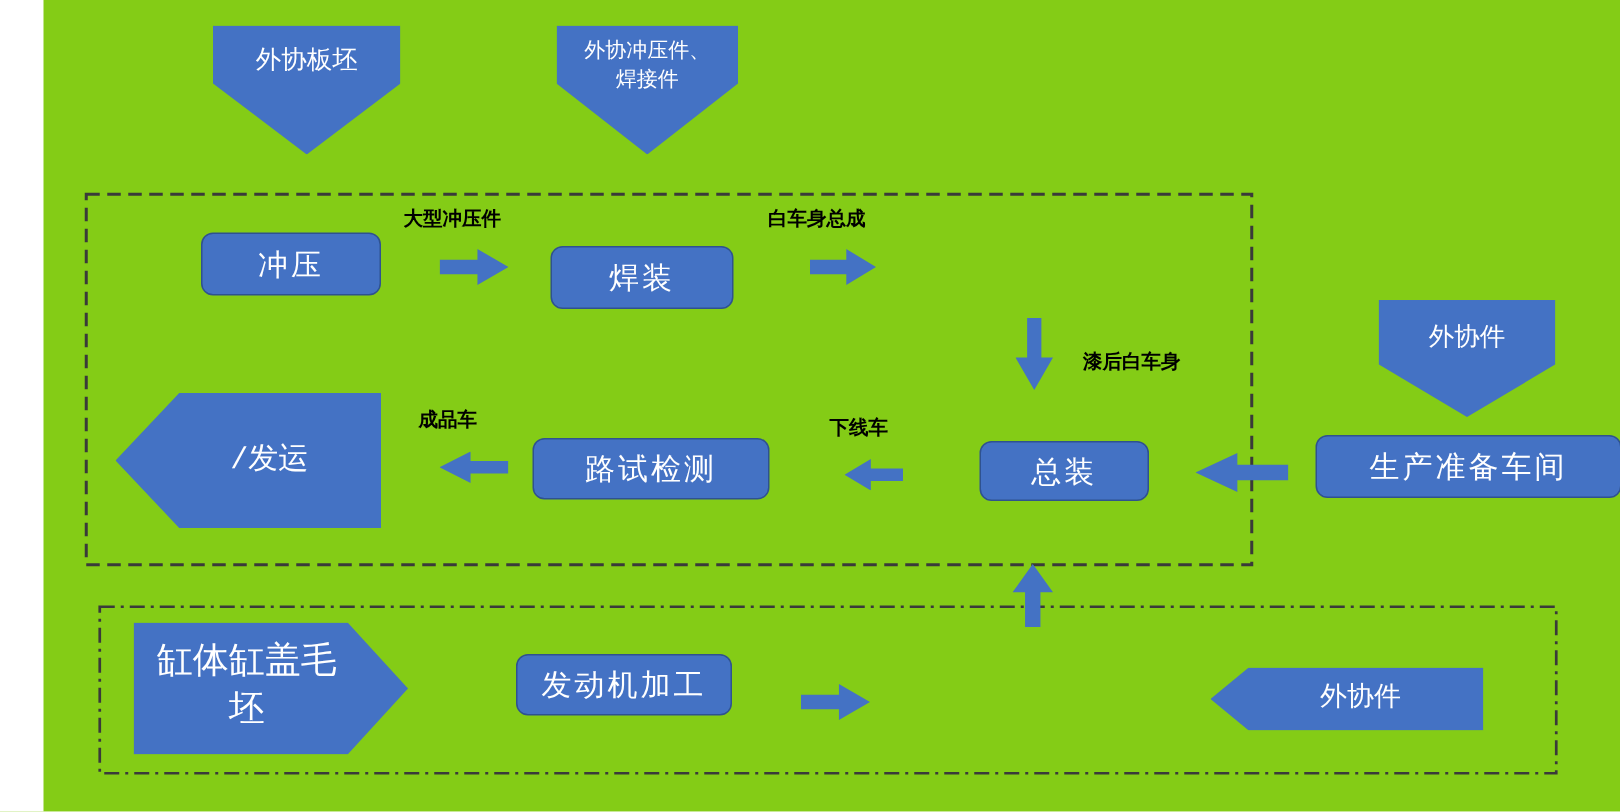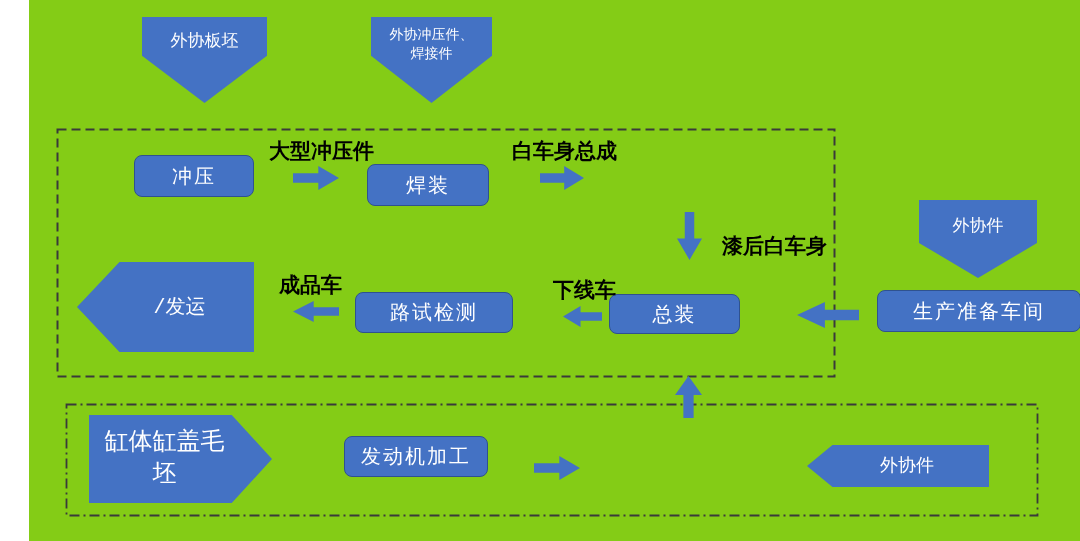--- a/index.html
+++ b/index.html
@@ -25,21 +25,21 @@
   .pent-left-lg{clip-path:polygon(0 50%,24% 0,100% 0,100% 100%,24% 100%);justify-content:center;}
   .pent-left-sm{clip-path:polygon(0 50%,14% 0,100% 0,100% 100%,14% 100%);justify-content:center;}
   .pent-right{clip-path:polygon(0 0,78% 0,100% 50%,78% 100%,0 100%);justify-content:center;}
   
   .arrow{position:absolute;background:#4472C4;}
   .arrow-right{clip-path:polygon(0 30%,55% 30%,55% 0,100% 50%,55% 100%,55% 70%,0 70%);}
   .arrow-left{clip-path:polygon(100% 30%,45% 30%,45% 0,0 50%,45% 100%,45% 70%,100% 70%);}
   .arrow-down{clip-path:polygon(31% 0,69% 0,69% 55%,100% 55%,50% 100%,0 55%,31% 55%);}
   .arrow-up{clip-path:polygon(50% 0,100% 45%,69% 45%,69% 100%,31% 100%,31% 45%,0 45%);}
   
-  .flow-label{position:absolute;color:#000;font-weight:bold;font-size:21px;white-space:nowrap;}
+  .flow-label{position:absolute;color:#000;font-weight:bold;font-size:13px;white-space:nowrap;}
 </style>
 </head>
 <body>
 
 <div id="canvas">
 
   <svg class="abs" style="left:27px;top:128px" width="781" height="251">
     <rect x="1.5" y="1.5" width="777" height="247" fill="none" stroke="#3A3A3A" stroke-width="2" stroke-dasharray="9 5"></rect>
   </svg>
   <svg class="abs" style="left:36px;top:403px" width="975" height="115">
@@ -57,21 +57,21 @@
   <div class="box" style="left:105px;top:155px;width:120px;height:42px">冲压</div>
   <div class="flow-label" style="left:240px;top:137px">大型冲压件</div>
   <div class="arrow arrow-right" style="left:264px;top:166px;width:46px;height:24px"></div>
   <div class="box" style="left:338px;top:164px;width:122px;height:42px">焊装</div>
   <div class="flow-label" style="left:483px;top:137px">白车身总成</div>
   <div class="arrow arrow-right" style="left:511px;top:166px;width:44px;height:24px"></div>
 
   <div class="arrow arrow-down" style="left:648px;top:212px;width:25px;height:48px"></div>
   <div class="flow-label" style="left:693px;top:232px">漆后白车身</div>
 
-  <div class="box" style="left:580px;top:294px;width:131px;height:40px">总装</div>
+  <div class="box" style="left:624px;top:294px;width:113px;height:40px">总装</div>
   <div class="arrow arrow-left" style="left:768px;top:302px;width:62px;height:26px"></div>
   <div class="box" style="left:848px;top:290px;width:204px;height:42px">生产准备车间</div>
   <div class="pent pent-down" style="left:890px;top:200px;width:118px;height:78px;padding-top:16px;font-size:17px;clip-path:polygon(0 0,100% 0,100% 55%,50% 100%,0 55%)">
     <span>外协件</span>
   </div>
 
   <div class="flow-label" style="left:524px;top:276px">下线车</div>
   <div class="arrow arrow-left" style="left:534px;top:306px;width:39px;height:21px"></div>
   <div class="box" style="left:326px;top:292px;width:158px;height:41px">路试检测</div>
   <div class="flow-label" style="left:250px;top:271px">成品车</div>

